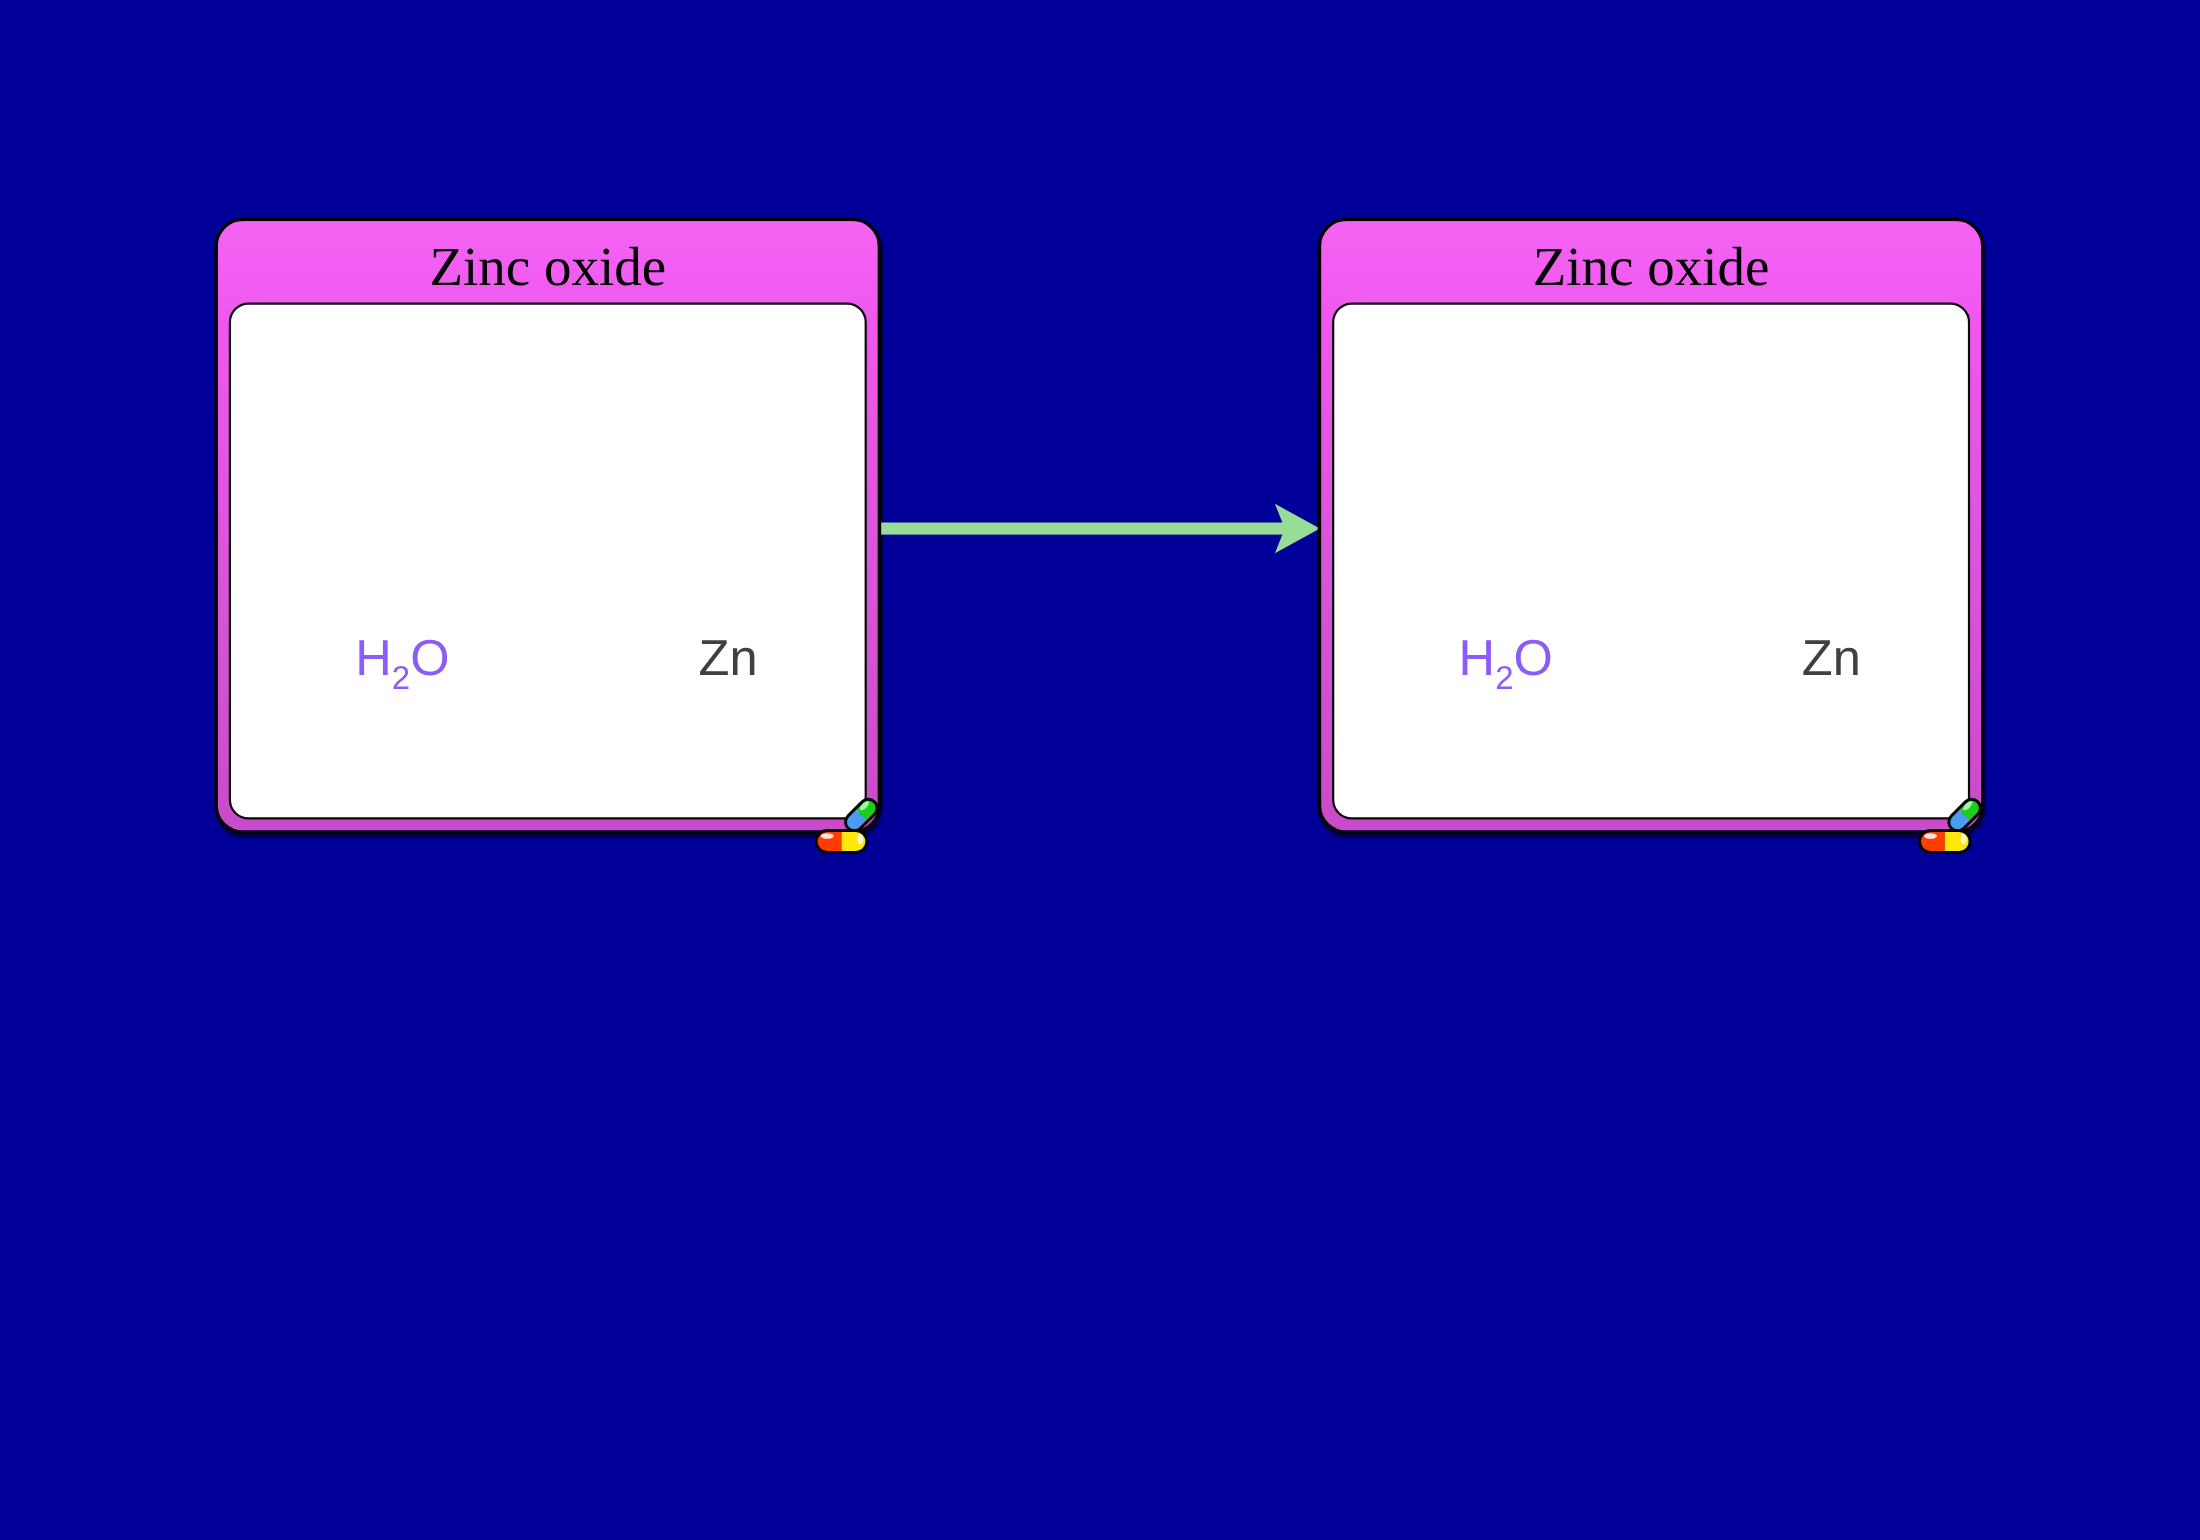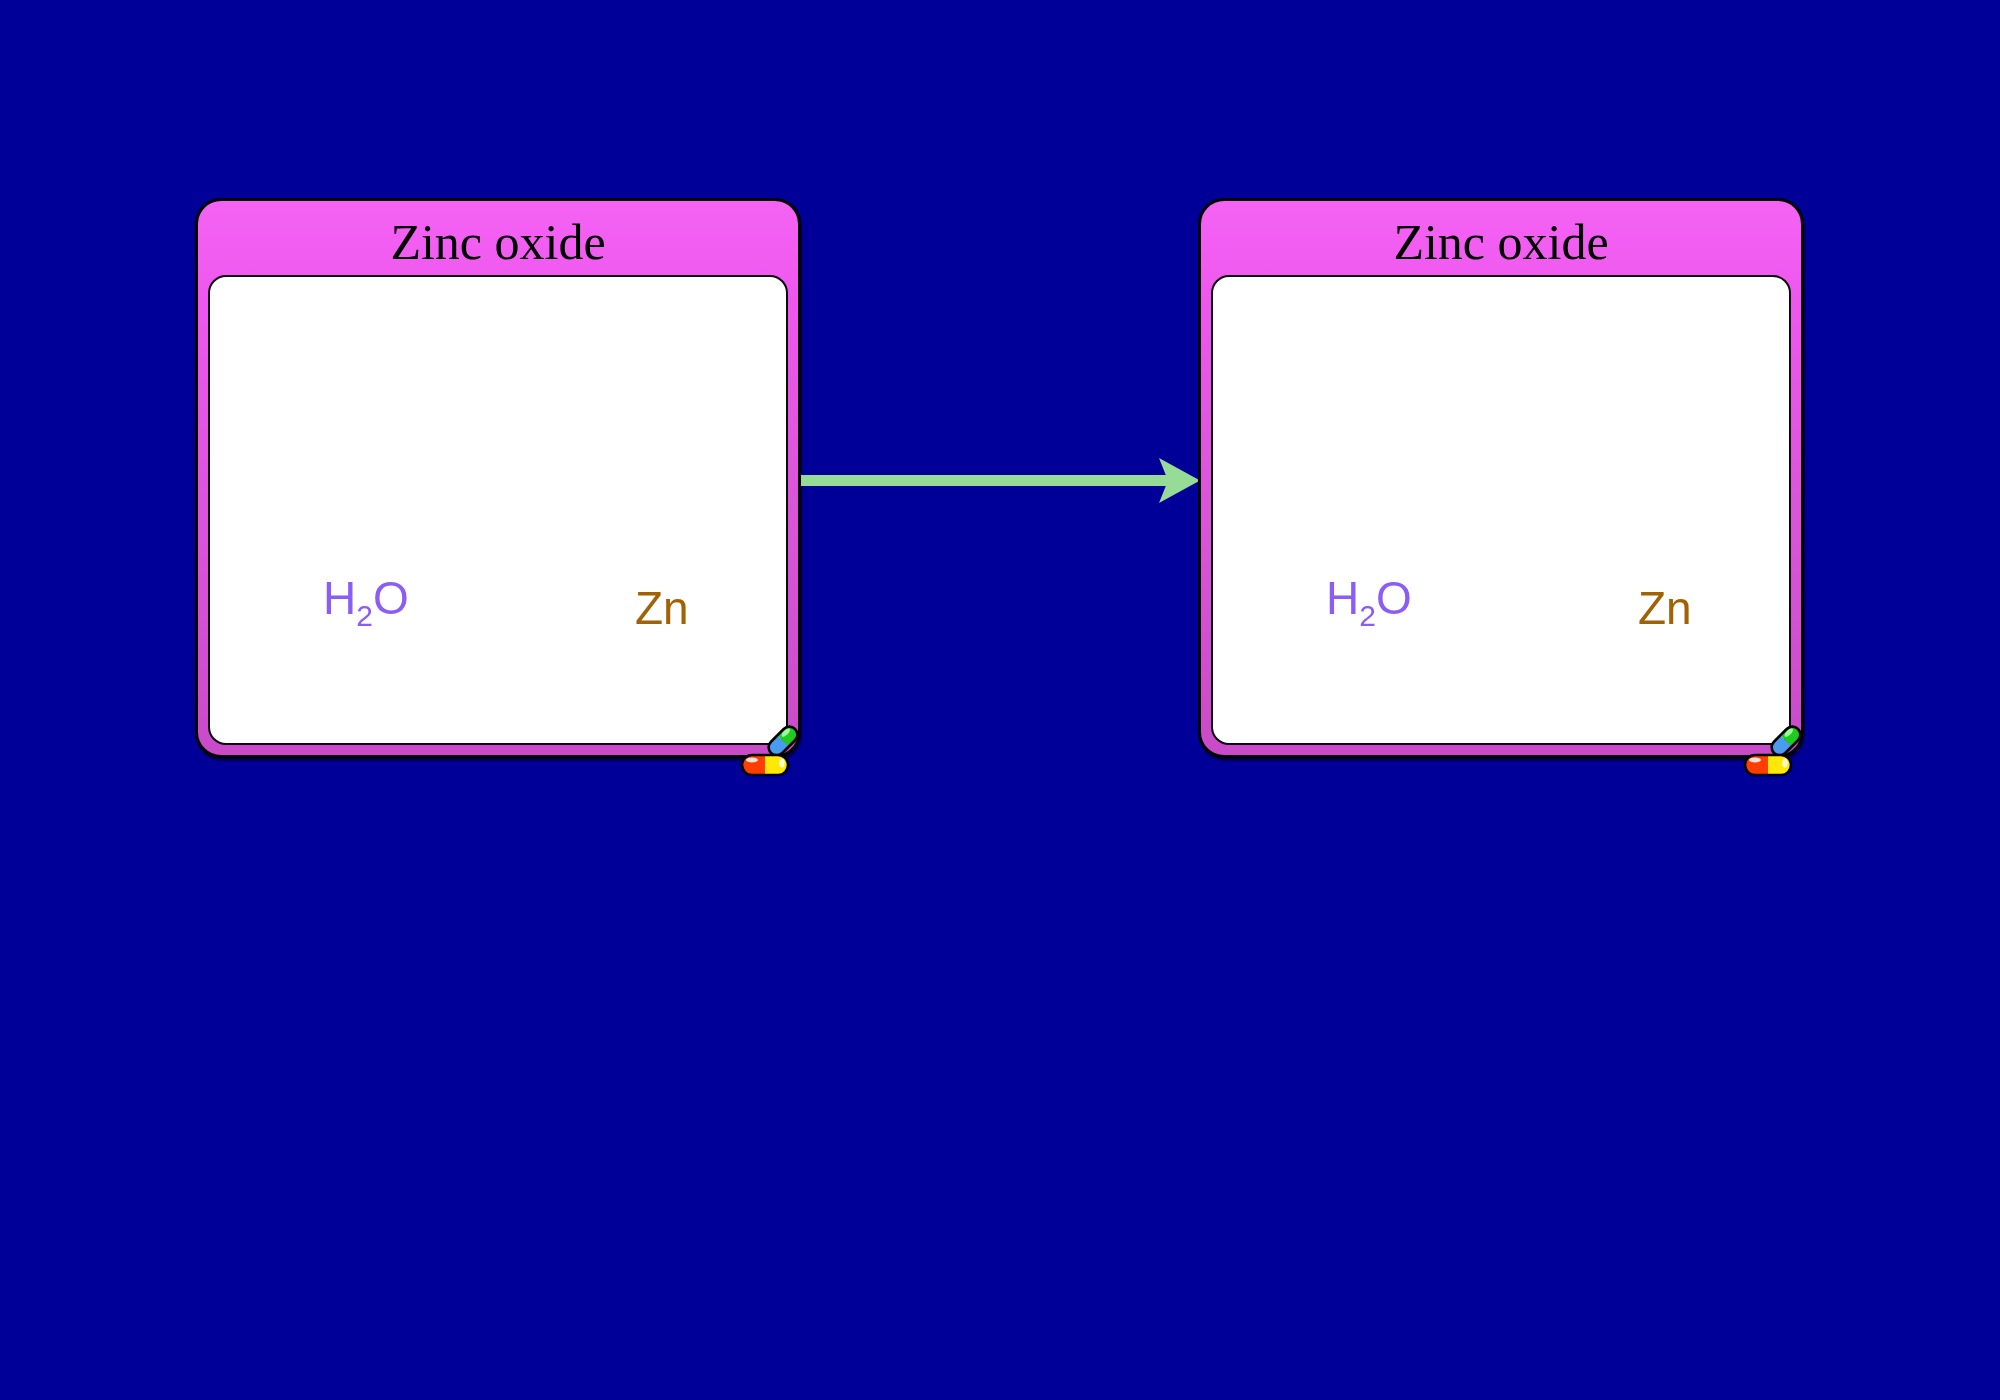--- a/index.html
+++ b/index.html
@@ -64,21 +64,21 @@
     font-size: 46px;
     line-height: 58px;
     white-space: nowrap;
   }
   .species sub {
     font-size: 30px;
     line-height: 0;
     vertical-align: -12px;
   }
   .species-water { left: 113px; top: 292px; color: #8b5cf6; }
-  .species-zinc  { left: 425px; top: 292px; color: #a16207; margin-top: 10px; }
+  .species-zinc  { left: 425px; top: 292px; color: #404040; }
 
   
   .arrow-svg {
     position: absolute;
     left: 801px;
     top: 455px;
     width: 400px;
     height: 50px;
   }
   .arrow-shape { fill: #96dc96; }

